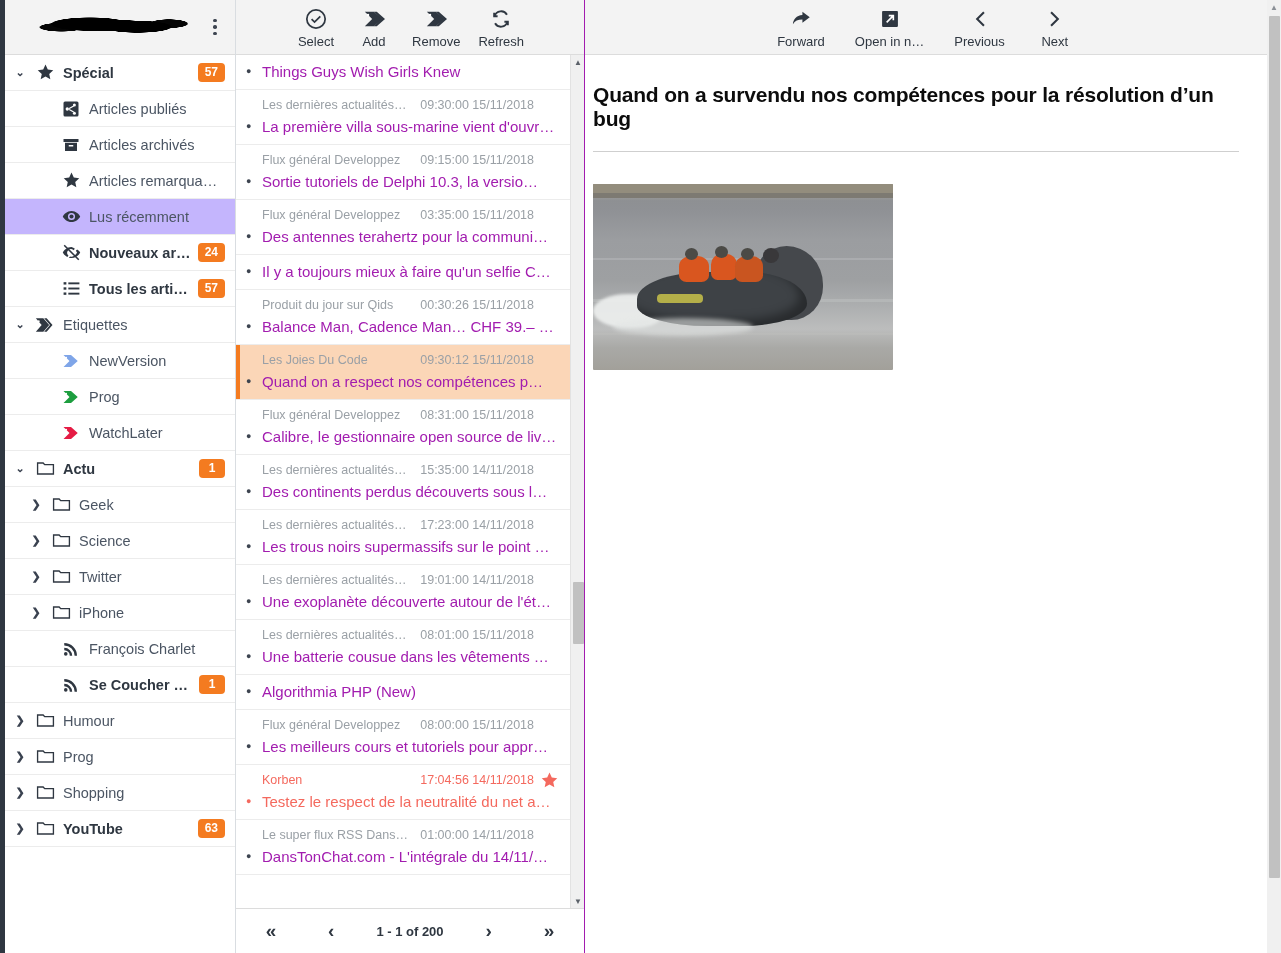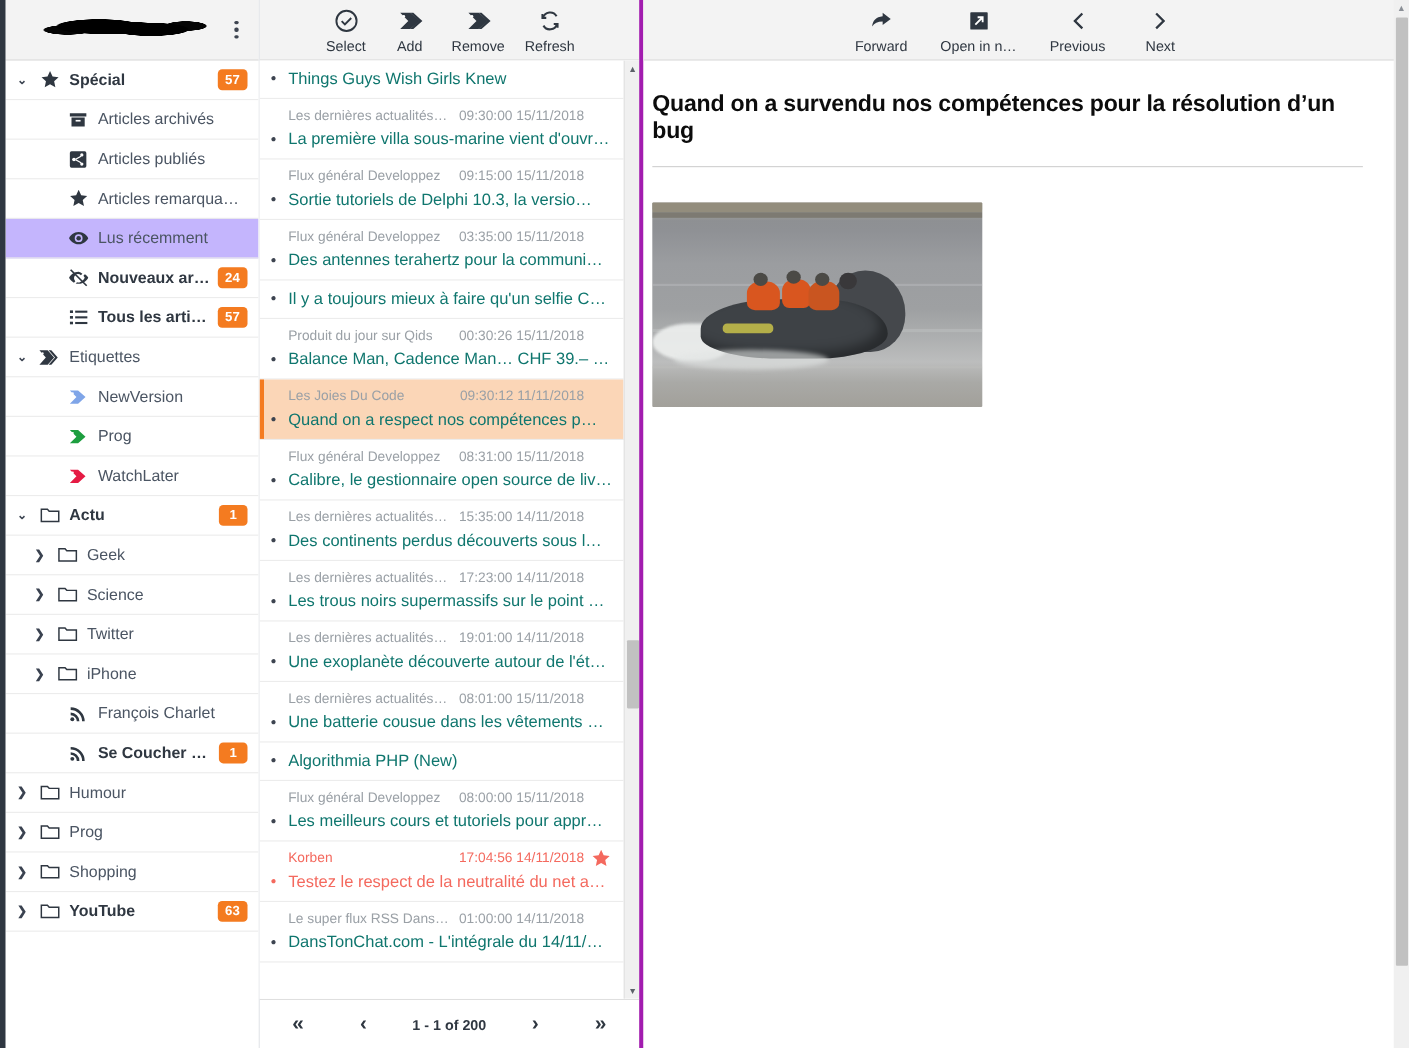--- a/index.html
+++ b/index.html
@@ -101,21 +101,21 @@
   }
   
   .ind1 { padding-left: 4px; }
   .ind2 { padding-left: 30px; }
   .ind3 { padding-left: 20px; }
 
   
   .listpane {
     width: 349px; height: 953px;
     display: flex; flex-direction: column;
-    border-right: 4px solid #a21caf;
+    border-right: 1px solid #a21caf;
     background: #fff;
   }
   .toolbar-left {
     height: 55px; min-height: 55px;
     background: #f3f3f3;
     border-bottom: 1px solid #dcdcdc;
     display: flex; align-items: center;
     justify-content: center;
     gap: 6px; padding-top: 2px;
   }
@@ -153,21 +153,21 @@
   .art-feed { flex: 0 1 auto; white-space: nowrap; overflow: hidden; text-overflow: ellipsis; max-width: 170px;}
   .art-date { margin-left: auto; padding-right: 4px; white-space: nowrap; }
   .art-flag { width: 22px; min-width: 22px; display:flex; align-items:center; justify-content:center;}
   .art-title-row { display: flex; align-items: center; height: 22px; }
   .art-bullet {
     width: 16px; min-width: 16px;
     font-size: 15px; line-height: 1; color: #3d4450;
     display: flex; align-items: center;
   }
   .art-title {
-    font-size: 15px; color: #0f766e;
+    font-size: 15px; color: #a21caf;
     white-space: nowrap; overflow: hidden; text-overflow: ellipsis;
     flex: 1;
   }
   .art.unread-red .art-feed,
   .art.unread-red .art-date,
   .art.unread-red .art-title,
   .art.unread-red .art-bullet { color: #f4695e; }
 
   
   .scroll-track {
@@ -347,39 +347,39 @@
               <path d="M12 2l2.9 6.3 6.9.8-5.1 4.7 1.4 6.8L12 17.2 5.9 20.6l1.4-6.8L2.2 9.1l6.9-.8z"></path>
             </svg>
           </span>
           <span class="lbl">Spécial</span>
           <span class="badge">57</span>
         </div>
         <div class="sb-row ind2">
           <span class="caret spacer"></span>
           <span class="ico">
             <svg width="18" height="18" viewBox="0 0 24 24" fill="#2f3741">
-              <path d="M2 4h20v4H2z"></path>
-              <path d="M4 9h16v11H4z"></path>
-              <rect x="9" y="12" width="6" height="2" fill="#fff"></rect>
-            </svg>
-          </span>
-          <span class="lbl">Articles archivés</span>
-        </div>
-        <div class="sb-row ind2">
-          <span class="caret spacer"></span>
-          <span class="ico">
-            <svg width="18" height="18" viewBox="0 0 24 24" fill="#2f3741">
               <rect x="2" y="2" width="20" height="20" rx="2"></rect>
               <circle cx="16.5" cy="6.5" r="2" fill="#fff"></circle>
               <circle cx="7" cy="12" r="2.2" fill="#fff"></circle>
               <circle cx="16.5" cy="17.5" r="2" fill="#fff"></circle>
               <path d="M8.6 11l6.6-3.6.8 1.4-6.6 3.6zM8.6 13l6.6 3.6.8-1.4-6.6-3.6z" fill="#fff"></path>
             </svg>
           </span>
           <span class="lbl">Articles publiés</span>
+        </div>
+        <div class="sb-row ind2">
+          <span class="caret spacer"></span>
+          <span class="ico">
+            <svg width="18" height="18" viewBox="0 0 24 24" fill="#2f3741">
+              <path d="M2 4h20v4H2z"></path>
+              <path d="M4 9h16v11H4z"></path>
+              <rect x="9" y="12" width="6" height="2" fill="#fff"></rect>
+            </svg>
+          </span>
+          <span class="lbl">Articles archivés</span>
         </div>
         <div class="sb-row ind2">
           <span class="caret spacer"></span>
           <span class="ico">
             <svg width="19" height="19" viewBox="0 0 24 24" fill="#2f3741">
               <path d="M12 2l2.9 6.3 6.9.8-5.1 4.7 1.4 6.8L12 17.2 5.9 20.6l1.4-6.8L2.2 9.1l6.9-.8z"></path>
             </svg>
           </span>
           <span class="lbl">Articles remarquables</span>
         </div>
@@ -674,21 +674,21 @@
               <span class="art-flag"></span>
             </div>
             <div class="art-title-row">
               <span class="art-bullet" style="font-size: 9px;">●</span>
               <span class="art-title">Balance Man, Cadence Man… CHF 39.– a…</span>
             </div>
           </div>
           <div class="art selected">
             <div class="art-meta">
               <span class="art-feed">Les Joies Du Code</span>
-              <span class="art-date">09:30:12 11/11/2018</span>
+              <span class="art-date">09:30:12 15/11/2018</span>
               <span class="art-flag"></span>
             </div>
             <div class="art-title-row">
               <span class="art-bullet" style="font-size: 9px;">●</span>
               <span class="art-title">Quand on a respect nos compétences p…</span>
             </div>
           </div>
           <div class="art">
             <div class="art-meta">
               <span class="art-feed">Flux général Developpez</span>

